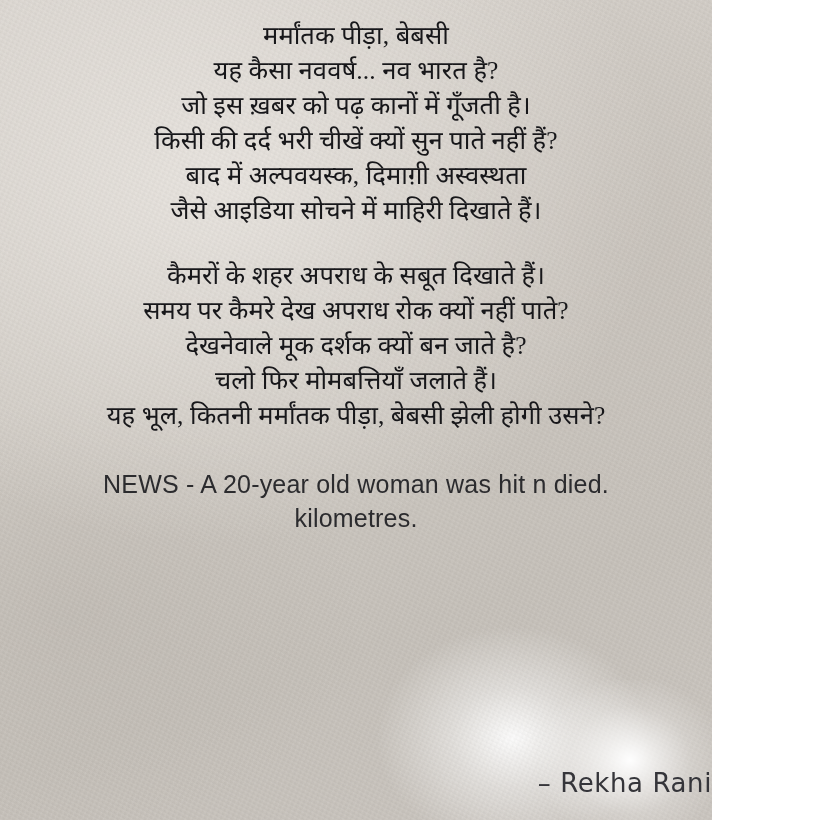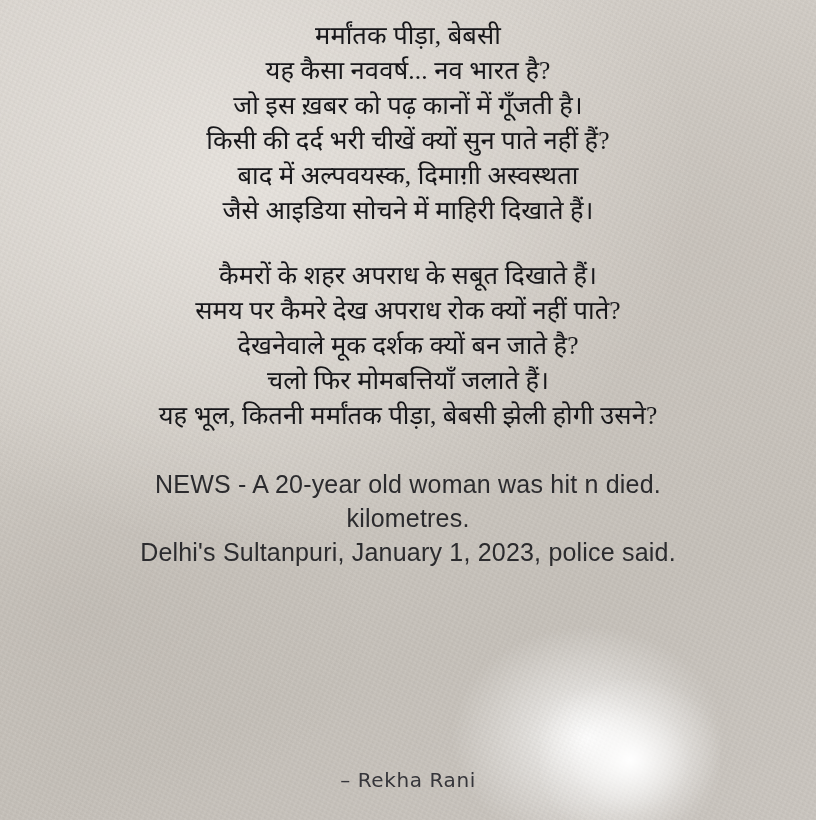--- a/index.html
+++ b/index.html
@@ -8,21 +8,21 @@
   }
   body {
     width: 820px;
     height: 820px;
     overflow: hidden;
     font-family: "Liberation Sans", sans-serif;
   }
 
   #poster {
     position: relative;
-    width: 816px;
+    width: 712px;
     height: 820px;
     box-sizing: border-box;
     background-color: #cfcac4;
     background-image:
       radial-gradient(ellipse 220px 180px at 72% 90%, rgba(255,255,255,0.95) 0%, rgba(255,255,255,0.45) 28%, rgba(255,255,255,0.0) 62%),
       radial-gradient(ellipse 640px 520px at 30% 22%, rgba(236,232,227,0.85) 0%, rgba(236,232,227,0.0) 70%),
       radial-gradient(ellipse 500px 400px at 85% 30%, rgba(196,190,183,0.55) 0%, rgba(196,190,183,0.0) 70%),
       radial-gradient(ellipse 420px 300px at 10% 75%, rgba(186,180,173,0.45) 0%, rgba(186,180,173,0.0) 70%),
       linear-gradient(160deg, #d8d3cd 0%, #cec9c2 45%, #c6c1ba 72%, #cbc6c0 100%);
     overflow: hidden;
@@ -87,23 +87,23 @@
   .news-block .line {
     white-space: nowrap;
   }
 
   .signature {
     position: absolute;
     z-index: 4;
     left: 0;
     right: 0;
     top: 768px;
-    text-align: center;
+    text-align: right;
     font-family: "DejaVu Sans", sans-serif;
-    font-size: 20px;
+    font-size: 26px;
     letter-spacing: 0.6px;
     color: #35353a;
   }
 </style>
 </head>
 <body>
 
 <div id="poster">
 
   <div id="grain"></div>
@@ -126,20 +126,19 @@
       <div class="line">कैमरों के शहर अपराध के सबूत दिखाते हैं।</div>
       <div class="line">समय पर कैमरे देख अपराध रोक क्यों नहीं पाते?</div>
       <div class="line">देखनेवाले मूक दर्शक क्यों बन जाते है?</div>
       <div class="line">चलो फिर मोमबत्तियाँ जलाते हैं।</div>
       <div class="line">यह भूल, कितनी मर्मांतक पीड़ा, बेबसी झेली होगी उसने?</div>
     </div>
 
     <div class="news-block">
       <div class="line">NEWS - A 20-year old woman was hit n died.</div>
       <div class="line">kilometres.</div>
-      <div class="line">Delhi's Sultanpuri, January 1, 2023, police said.</div>
     </div>
 
   </div>
 
   <div class="signature">– Rekha Rani</div>
 
 </div>
 
 </body></html>

